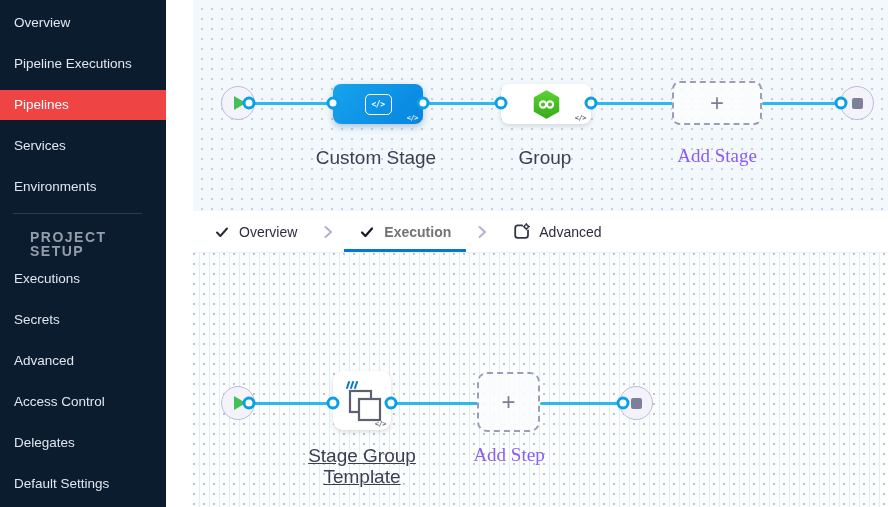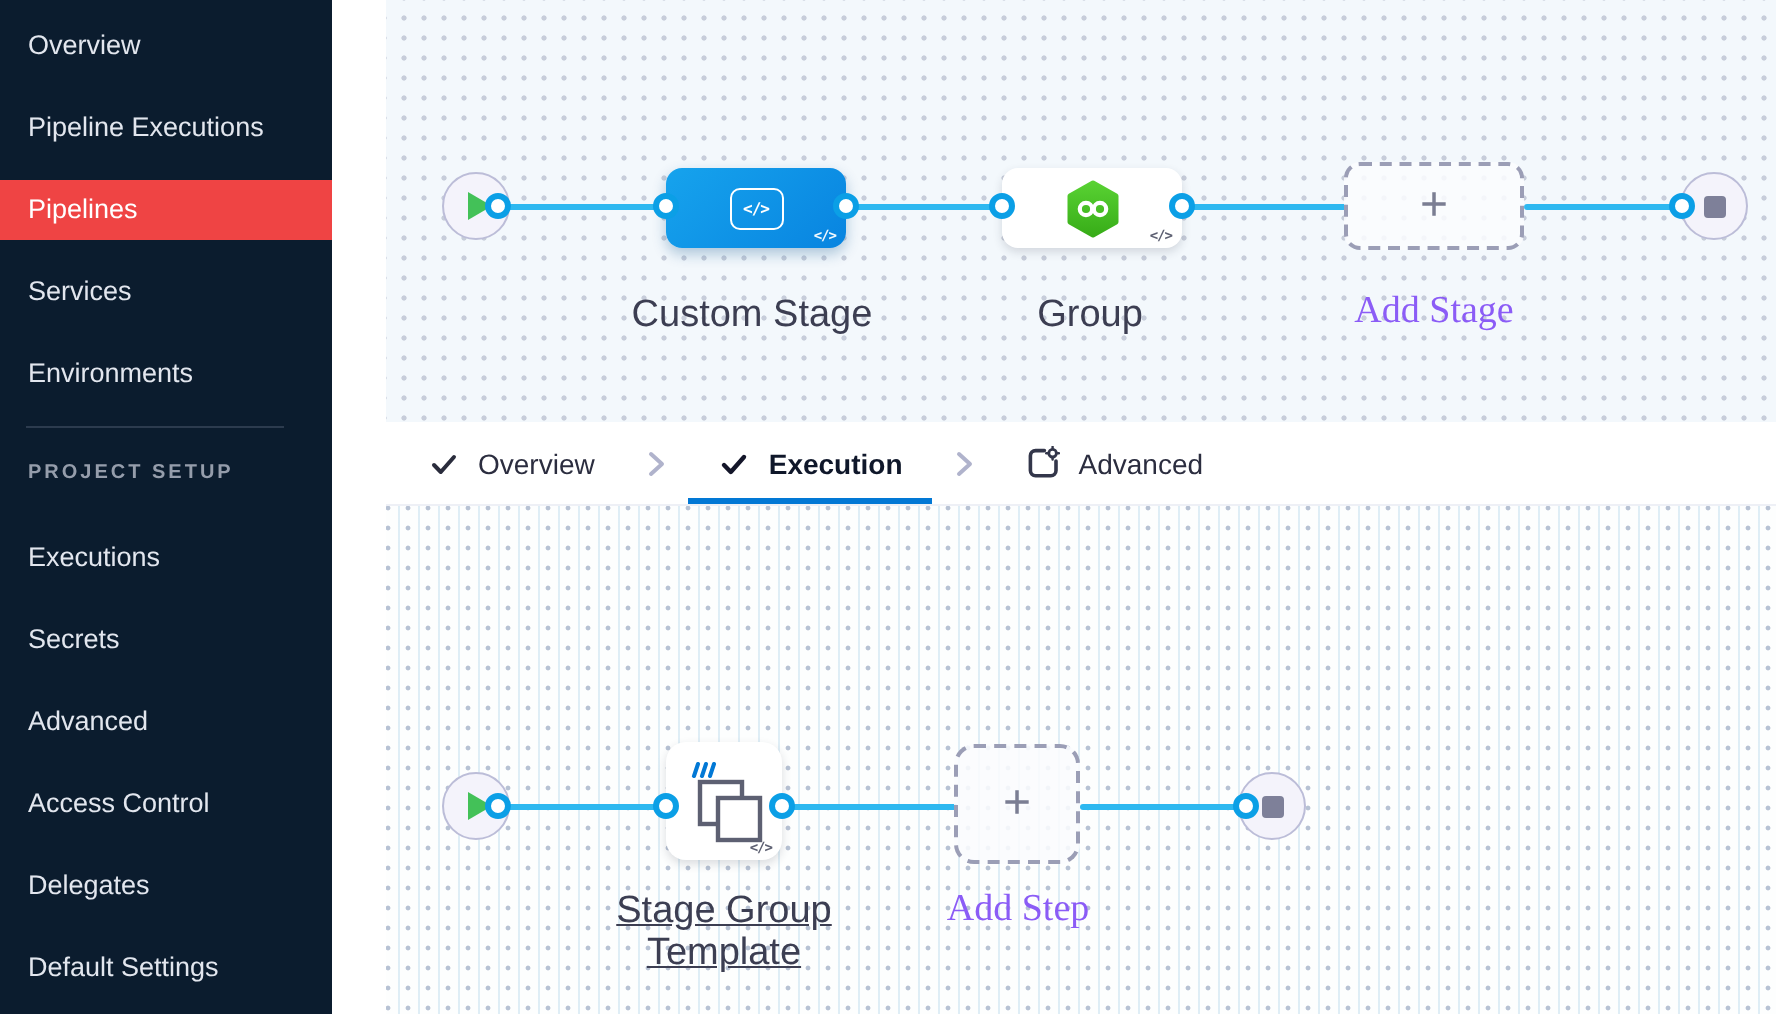--- a/index.html
+++ b/index.html
@@ -6,42 +6,42 @@
   html,body { width:888px; height:507px; overflow:hidden; }
   body { font-family:"Liberation Sans", sans-serif; background:#fff; }
   .app { display:flex; width:888px; height:507px;gap:27px; }
 
   
   .sidebar { width:166px; height:507px; background:#0b1c2e; padding-top:8px; flex-shrink:0; }
   .nav-item { height:30px; line-height:30px; padding-left:14px; color:#e2e6ee; font-size:13.5px;
               margin-bottom:11px; cursor:pointer; white-space:nowrap; }
   .nav-item.active { background:#ef4444; color:#ffffff; }
   .sb-divider { height:1px; background:#2c3b4e; margin-left:13px; width:129px; }
-  .section-title { padding-left:14px; color:#959dab; font-size:10px; font-weight:700;
+  .section-title { padding-left:30px; color:#959dab; font-size:14px; font-weight:700;
                    letter-spacing:1.5px; margin-top:16px; margin-bottom:20px; height:14px; line-height:14px; }
 
   
   .main { position:relative; width:722px; height:507px; overflow:hidden; }
   .canvas-top { position:absolute; left:0; top:0; width:722px; height:211px;
     background-color:#f3f8fc;
     background-image:radial-gradient(circle, #c7cdda 1.1px, transparent 1.5px);
     background-size:10px 10px; background-position:4px 4px; }
   .canvas-bottom { position:absolute; left:0; top:253px; width:722px; height:254px;
     background-color:#fdfefe;
     background-image:
       linear-gradient(to right, rgba(186,219,237,0.45) 1px, transparent 1px),
       radial-gradient(circle, #b7c2d4 1px, transparent 1.4px);
     background-size:10px 100%, 10px 10px; background-position:6px 0, 6px 6px; }
 
   
   .tab-bar { position:absolute; left:0; top:211px; width:722px; height:42px; background:#fff;
              display:flex; align-items:stretch; padding-left:6px; border-bottom:1px solid #eef0f6; }
   .tab { display:flex; align-items:center; gap:9px; padding:0 15px; font-size:14px; color:#2b2d3f;
          cursor:pointer; border-bottom:3px solid transparent; border-top:3px solid transparent; }
-  .tab.active { font-weight:700; color:#0f172a; border-bottom-color:#0278d5; }
+  .tab.active { font-weight:700; color:#737373; border-bottom-color:#0278d5; }
   .tab-sep { display:flex; align-items:center; padding:0 11px; }
 
   
   .edge { position:absolute; height:3px; background:#2eb8f0; border-radius:2px; }
   .port { position:absolute; width:13px; height:13px; background:#fff; border:3px solid #0b9fe6;
           border-radius:50%; transform:translate(-50%,-50%); cursor:crosshair; }
   .terminal { position:absolute; width:34px; height:34px; border-radius:50%; background:#f4f3fb;
               border:1.5px solid #bcbdd8; display:flex; align-items:center; justify-content:center; cursor:pointer; }
   .play-tri { width:0; height:0; border-left:12px solid #43c158; border-top:7px solid transparent;
               border-bottom:7px solid transparent; margin-left:4px; }

